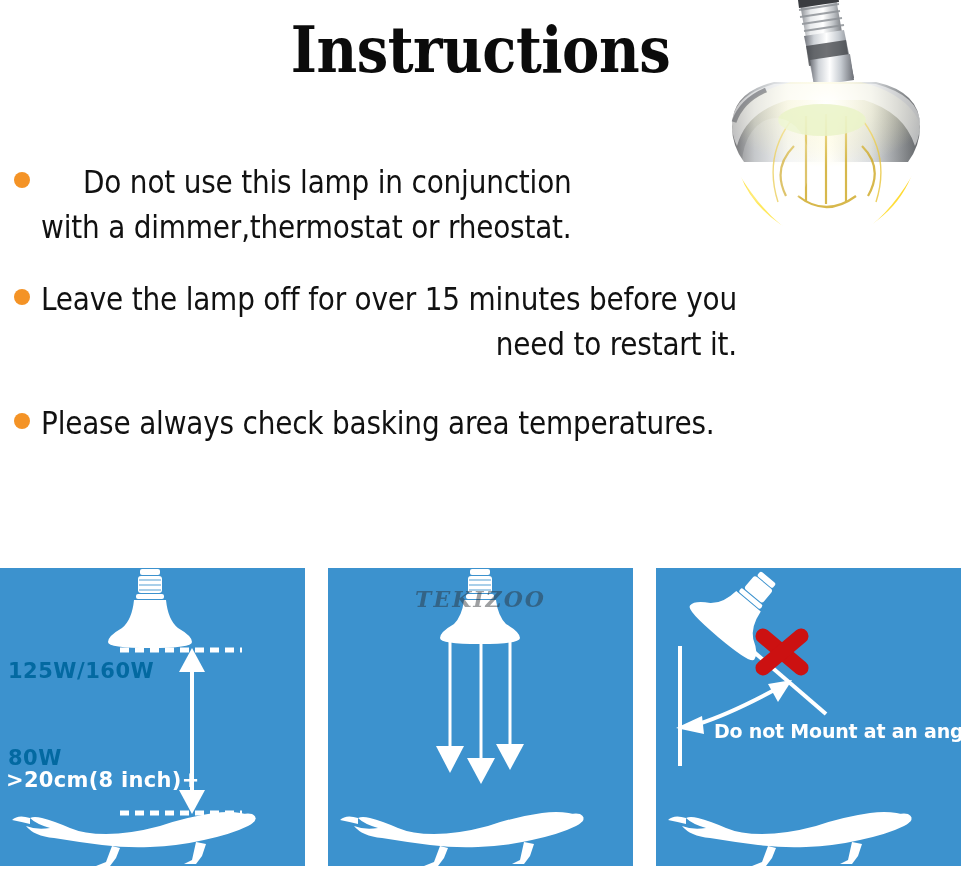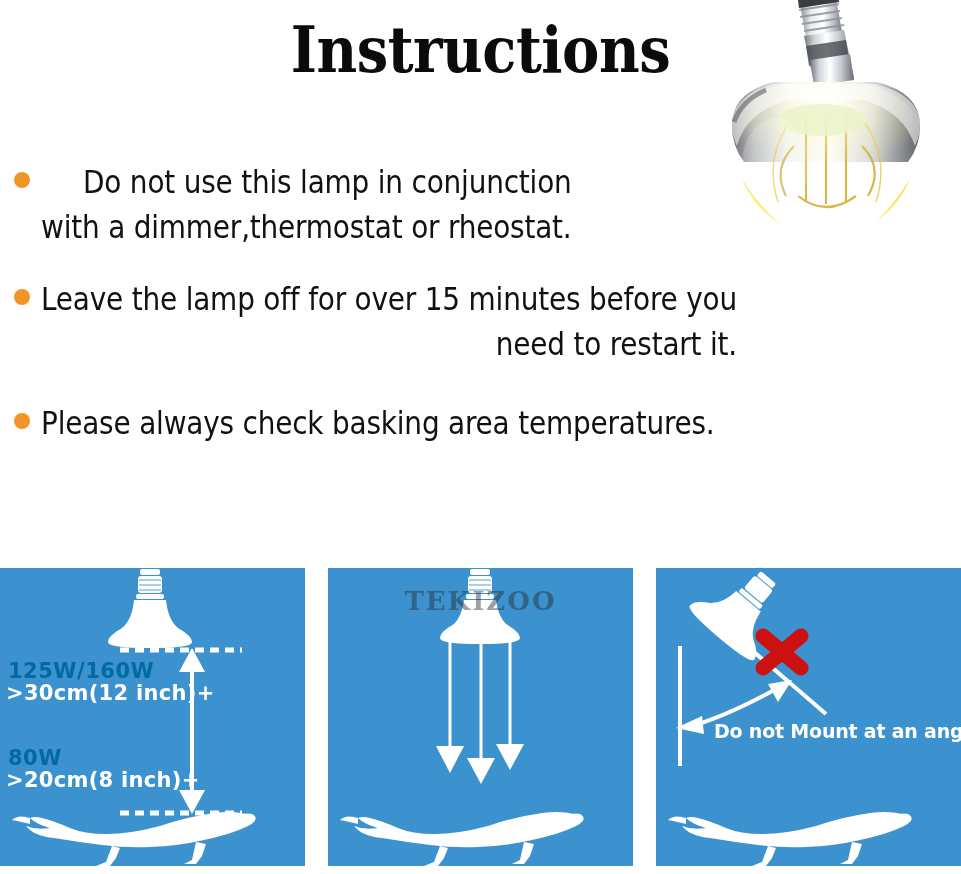--- a/index.html
+++ b/index.html
@@ -78,25 +78,26 @@
     overflow:hidden;
   }
   .panel svg{display:block;}
 
   .wm{
     position:absolute;
     left:50%; top:18px;
     transform:translateX(-50%);
     font-family:"DejaVu Serif", serif;
     font-weight:700;
-    font-size:26px;
+    font-size:22px;
     letter-spacing:2px;
     color:rgba(40,44,48,0.45);
     pointer-events:none;
     white-space:nowrap;
+    font-style:italic;
   }
 
   .panel-label-black{
     position:absolute;
     font-family:"DejaVu Sans","Liberation Sans", sans-serif;
     font-weight:700;
     font-size:21px;
     letter-spacing:0.5px;
     color:#0369a1;
     white-space:nowrap;
@@ -279,21 +280,20 @@
         <path d="M196,274 L192,292 L184,296 L196,296 L202,288 L206,276 Z"></path>
         <path d="M112,278 L106,294 L96,298 L110,298 L116,290 L120,280 Z"></path>
         <path d="M30,250 Q18,246 12,252 Q22,254 30,256 Z"></path>
       </g>
 
       <g></g>
     </svg>
 
     <span class="panel-label-black" style="left:8px; top:91px;">125W/160W</span>
 
-    <span class="panel-label-white" style="left:6px; top:113px;">&gt;30cm(12 inch)+</span>
 
     <span class="panel-label-black" style="left:8px; top:178px;">80W</span>
 
     <span class="panel-label-white" style="left:6px; top:200px;">&gt;20cm(8 inch)+</span>
   </div>
 
   <div class="panel">
     <svg width="305" height="298" viewBox="0 0 305 298">
       <rect x="0" y="0" width="305" height="298" fill="#3C92CE"></rect>
 

